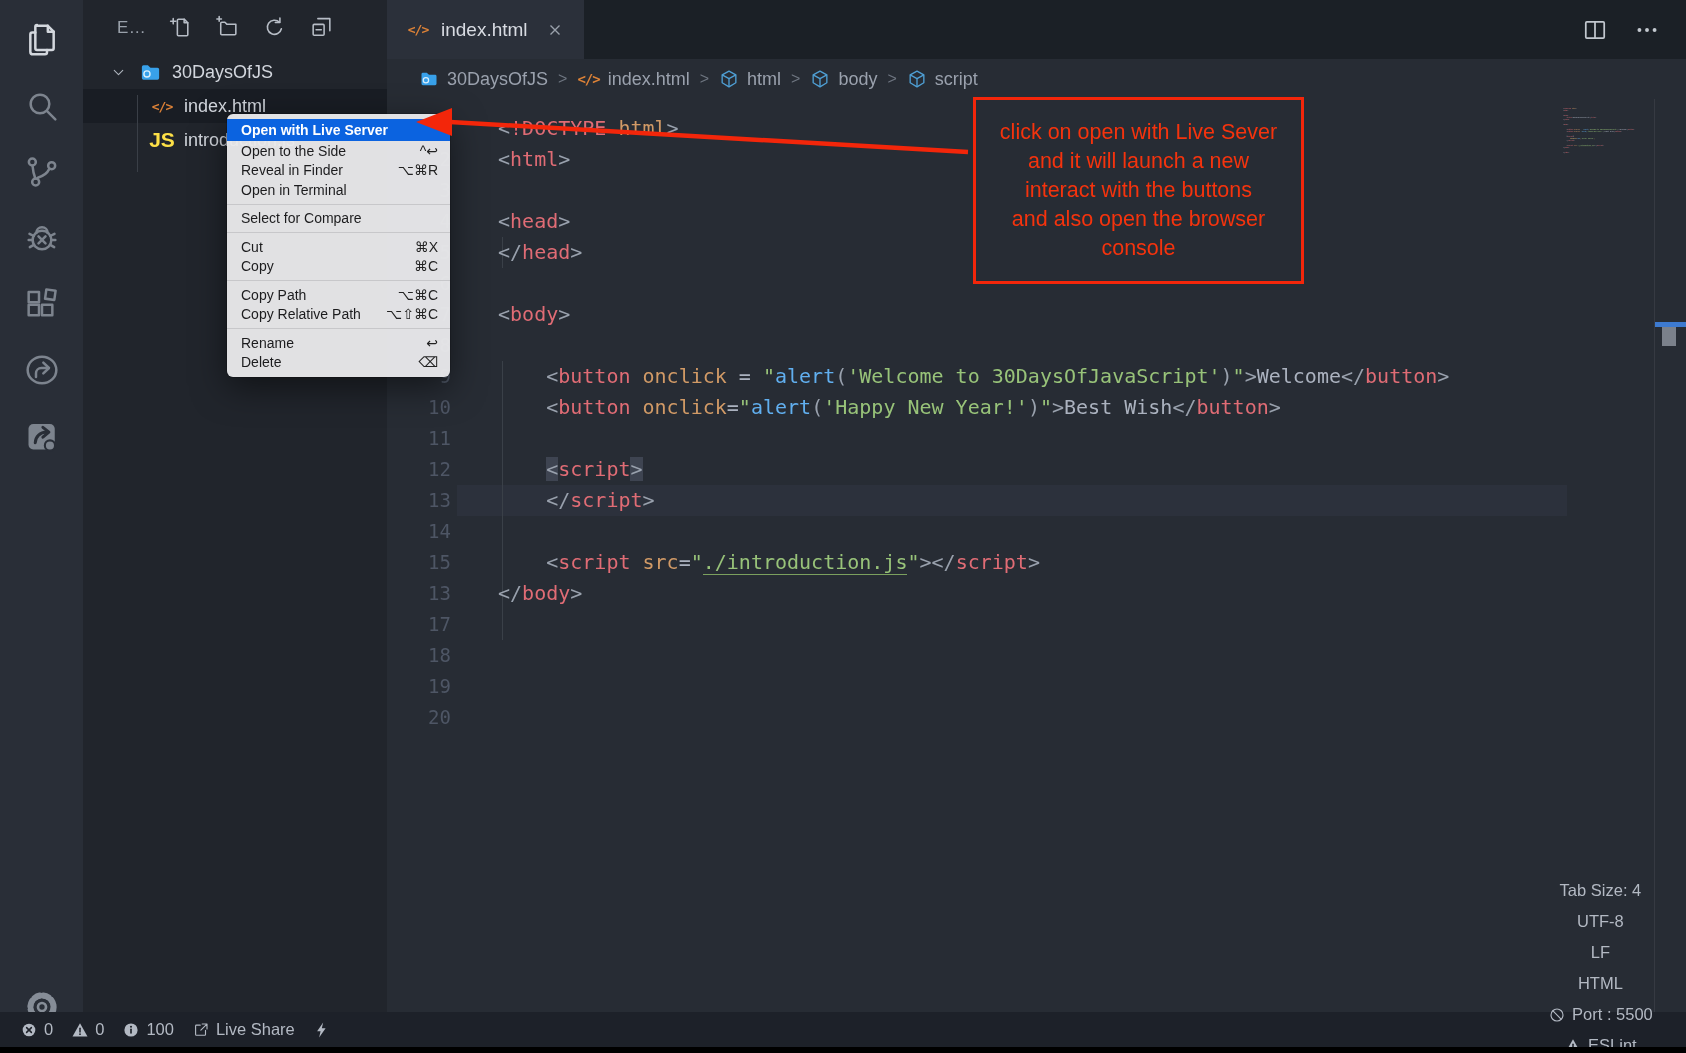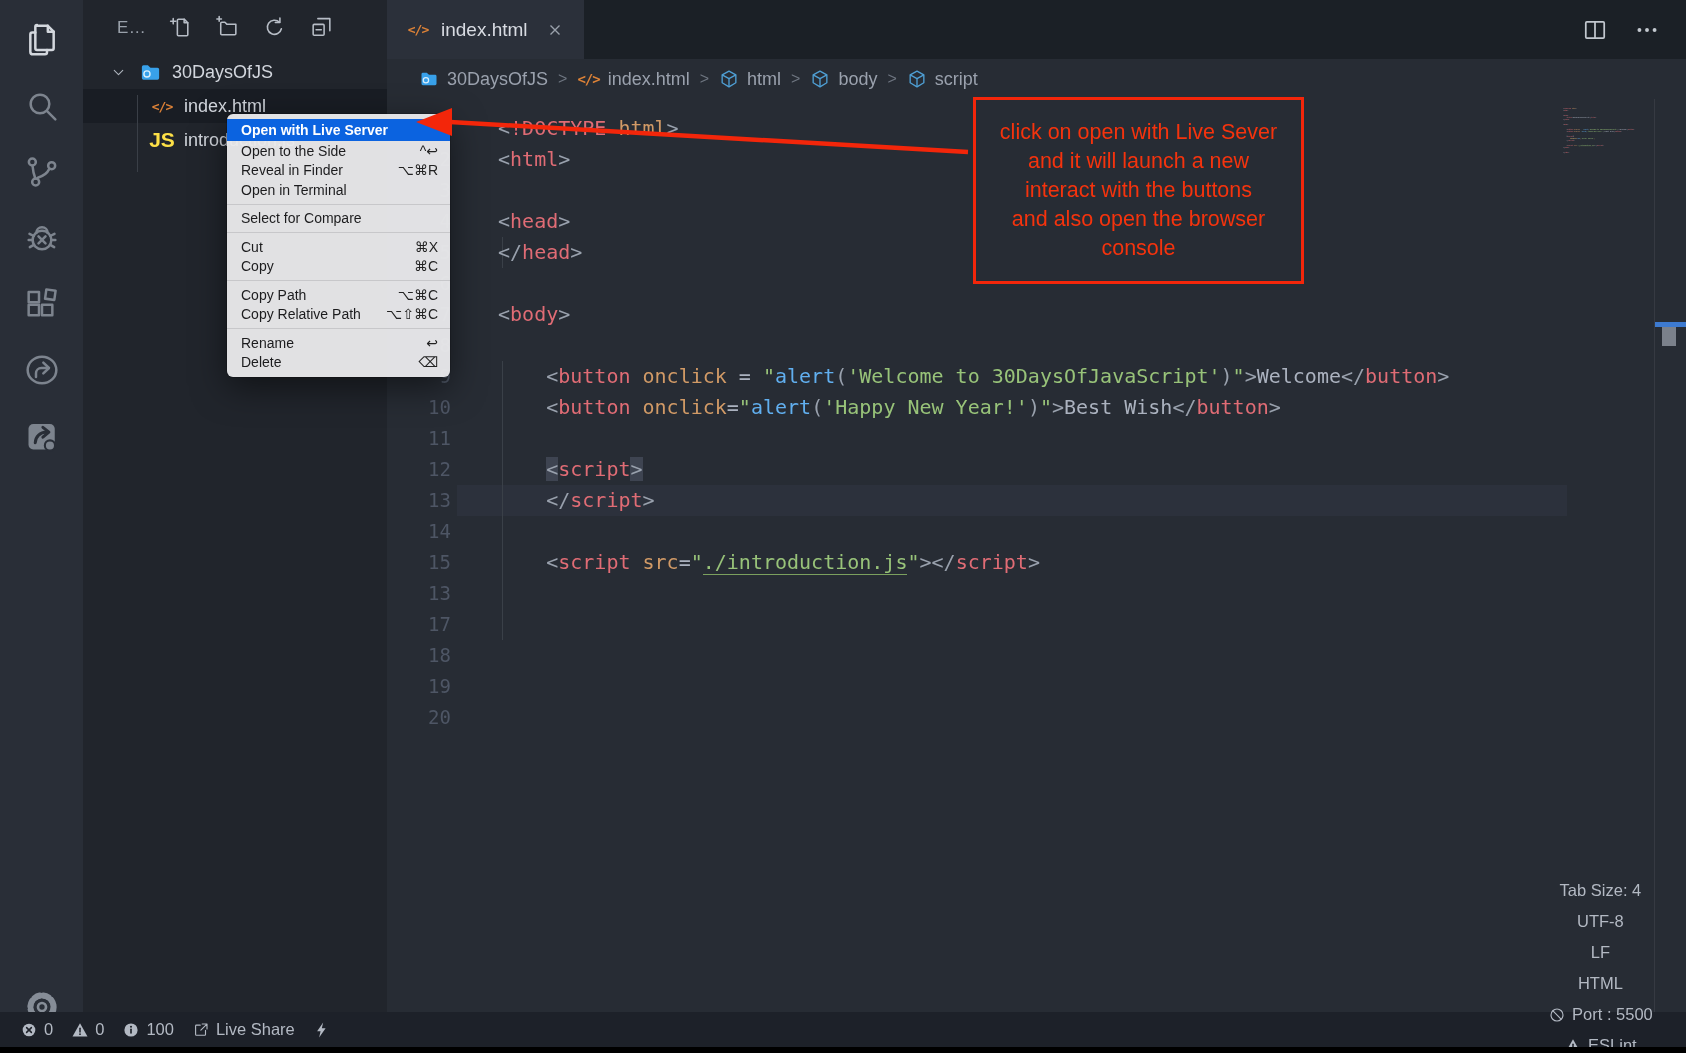--- a/index.html
+++ b/index.html
@@ -333,20 +333,21 @@
             <div></div>
             <div><span class="tk-punc">&lt;</span><span class="tk-tag">body</span><span class="tk-punc">&gt;</span></div>
             <div></div>
             <div><span class="tk-txt">    </span><span class="tk-punc">&lt;</span><span class="tk-tag">button</span><span class="tk-txt"> </span><span class="tk-attr">onclick</span><span class="tk-op"> = </span><span class="tk-str">"</span><span class="tk-fn">alert</span><span class="tk-punc">(</span><span class="tk-str">'Welcome to 30DaysOfJavaScript'</span><span class="tk-punc">)</span><span class="tk-str">"</span><span class="tk-punc">&gt;</span><span class="tk-txt">Welcome</span><span class="tk-punc">&lt;/</span><span class="tk-tag">button</span><span class="tk-punc">&gt;</span></div>
             <div><span class="tk-txt">    </span><span class="tk-punc">&lt;</span><span class="tk-tag">button</span><span class="tk-txt"> </span><span class="tk-attr">onclick</span><span class="tk-op">=</span><span class="tk-str">"</span><span class="tk-fn">alert</span><span class="tk-punc">(</span><span class="tk-str">'Happy New Year!'</span><span class="tk-punc">)</span><span class="tk-str">"</span><span class="tk-punc">&gt;</span><span class="tk-txt">Best Wish</span><span class="tk-punc">&lt;/</span><span class="tk-tag">button</span><span class="tk-punc">&gt;</span></div>
             <div></div>
             <div><span class="tk-txt">    </span><span class="tk-pm">&lt;</span><span class="tk-tag">script</span><span class="tk-pm">&gt;</span></div>
             <div><span class="tk-txt">    </span><span class="tk-punc">&lt;/</span><span class="tk-tag">script</span><span class="tk-punc">&gt;</span></div>
             <div></div>
             <div><span class="tk-txt">    </span><span class="tk-punc">&lt;</span><span class="tk-tag">script</span><span class="tk-txt"> </span><span class="tk-attr">src</span><span class="tk-op">=</span><span class="tk-str">"</span><span class="tk-link">./introduction.js</span><span class="tk-str">"</span><span class="tk-punc">&gt;</span><span class="tk-punc">&lt;/</span><span class="tk-tag">script</span><span class="tk-punc">&gt;</span></div>
+            <div><span class="tk-punc">&lt;/</span><span class="tk-tag">body</span><span class="tk-punc">&gt;</span></div>
             <div></div>
           </div>
       </div>
       <div id="minimap">
           <div id="minimap-inner">
             <div><span class="tk-punc">&lt;</span><span class="tk-tag">!DOCTYPE</span><span class="tk-attr"> html</span><span class="tk-punc">&gt;</span></div>
             <div><span class="tk-punc">&lt;</span><span class="tk-tag">html</span><span class="tk-punc">&gt;</span></div>
             <div></div>
             <div><span class="tk-punc">&lt;</span><span class="tk-tag">head</span><span class="tk-punc">&gt;</span></div>
             <div><span class="tk-txt">    </span><span class="tk-punc">&lt;</span><span class="tk-tag">title</span><span class="tk-punc">&gt;</span><span class="tk-txt">30DaysOfJavaScript</span><span class="tk-punc">&lt;/</span><span class="tk-tag">title</span><span class="tk-punc">&gt;</span></div>

